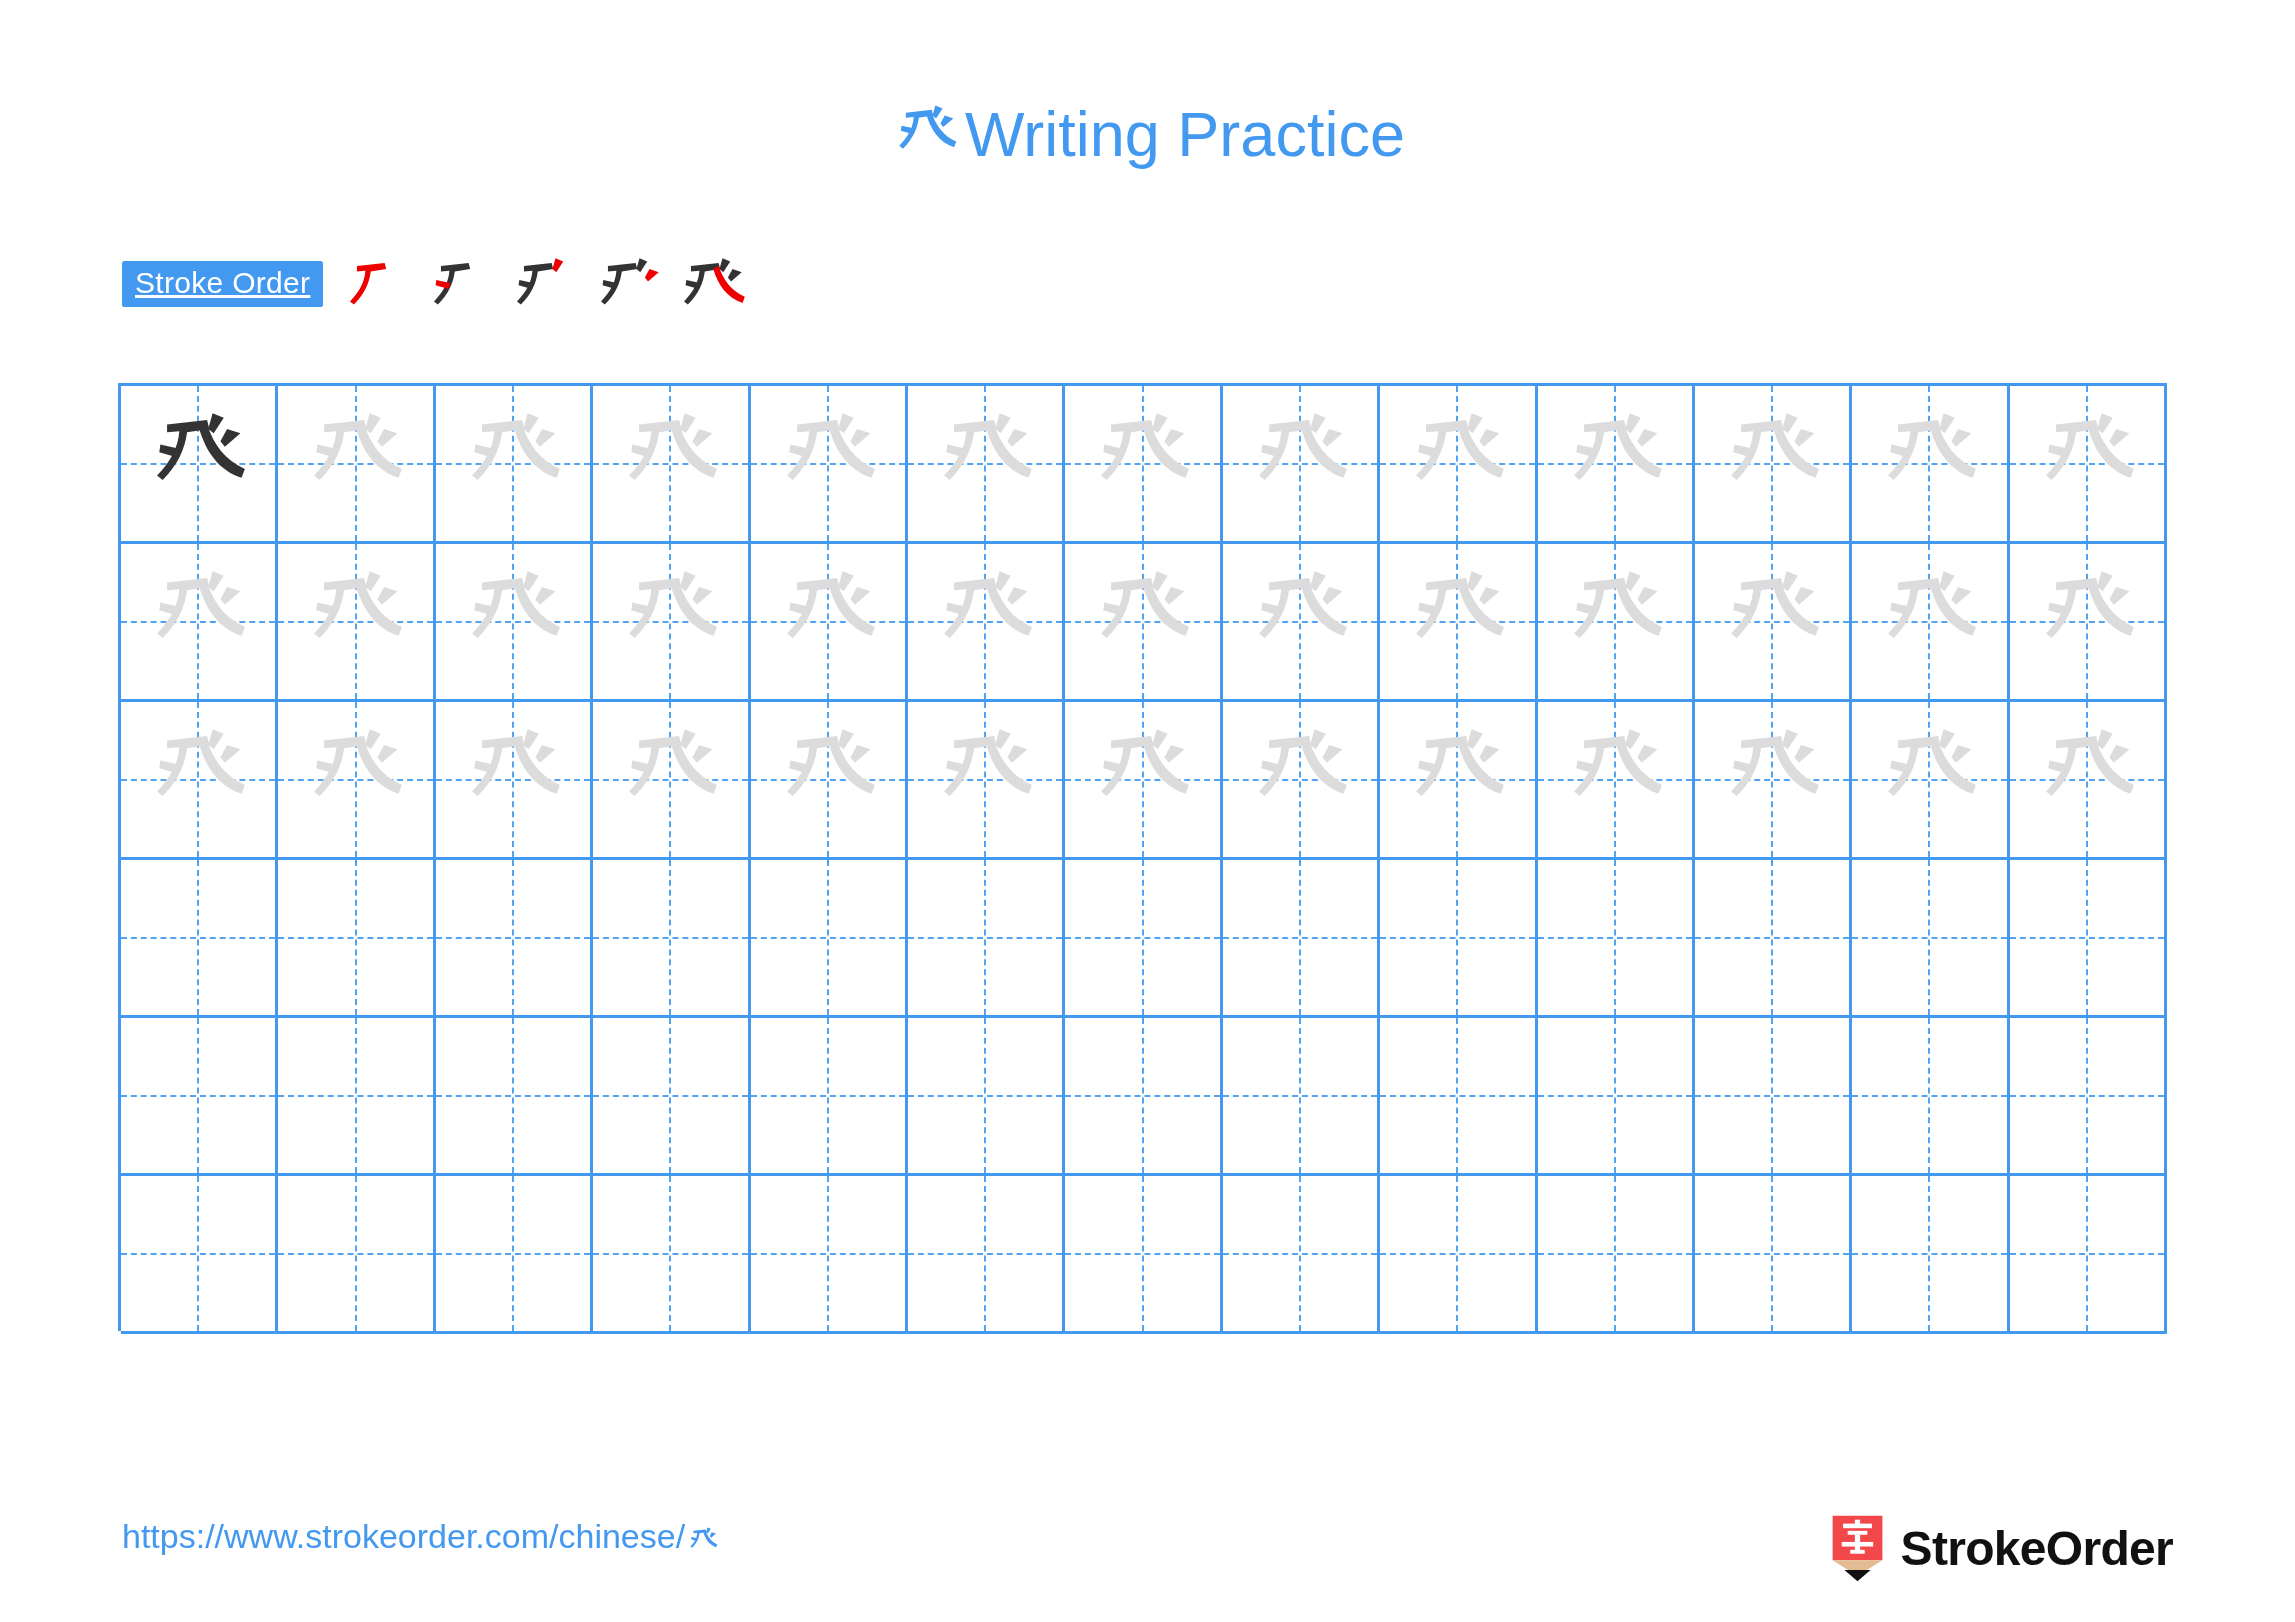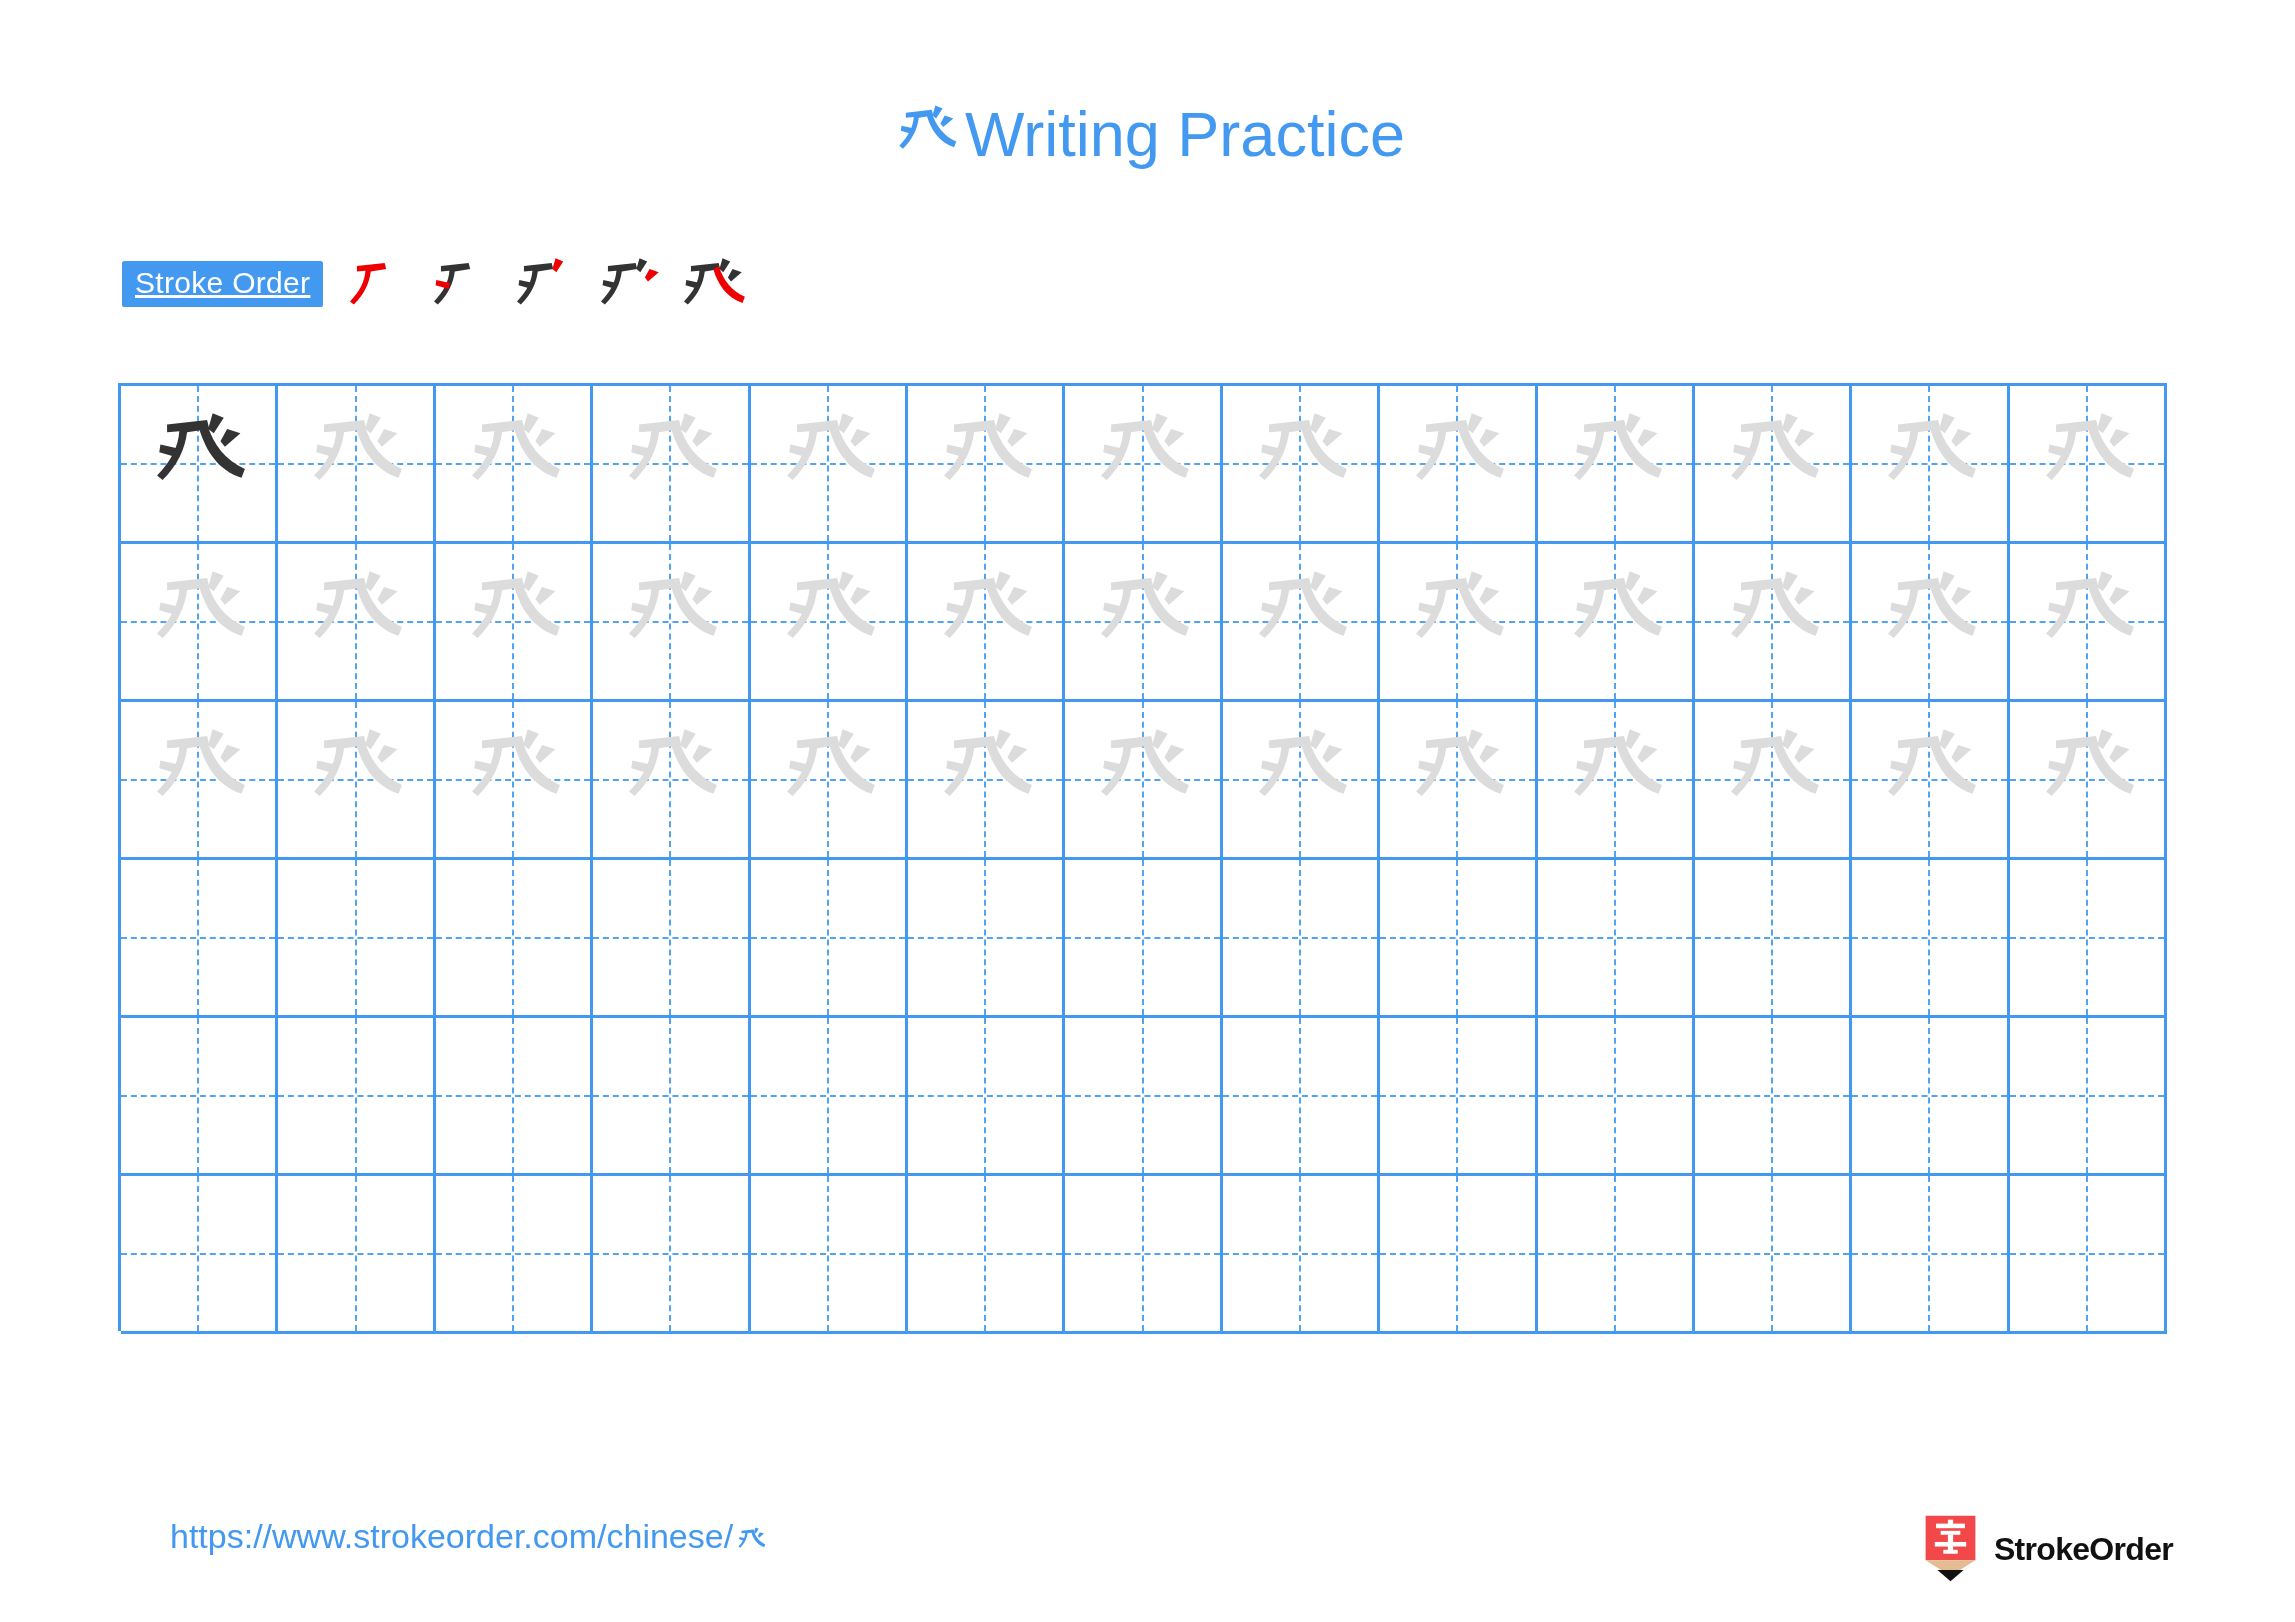--- a/index.html
+++ b/index.html
@@ -137,21 +137,20 @@
   .footer-url {
     position: absolute;
     left: 122px;
     top: 1517px;
     font-size: 34px;
     color: #4398f0;
     white-space: nowrap;
     display: flex;
     align-items: center;
     text-decoration: none;
-    margin-left: 48px;
   }
   .footer-url-char {
     display: inline-block;
     width: 34px;
     height: 34px;
     margin-left: 1.3px;
     position: relative;
     top: 2.6px;
   }
   .footer-url-char svg { display:block; width: 34px; height: 34px; }
@@ -165,21 +164,21 @@
     height: 71px;
   }
   .brand-mark {
     width: 55px;
     height: 71px;
     position: relative;
     margin-right: 15.7px;
   }
   .brand-mark svg { display: block; width: 55px; height: 71px; }
   .brand-text {
-    font-size: 32px;
+    font-size: 48px;
     font-weight: bold;
     color: #111111;
     letter-spacing: -0.7px;
     line-height: 1;
   }
 </style>
 </head>
 <body>
 
 <div class="page">

